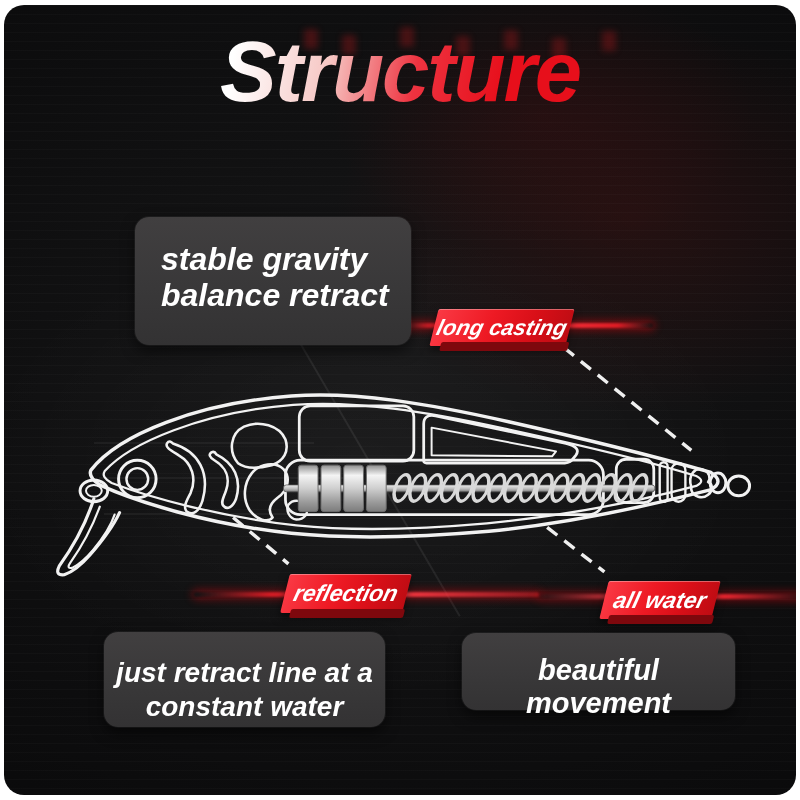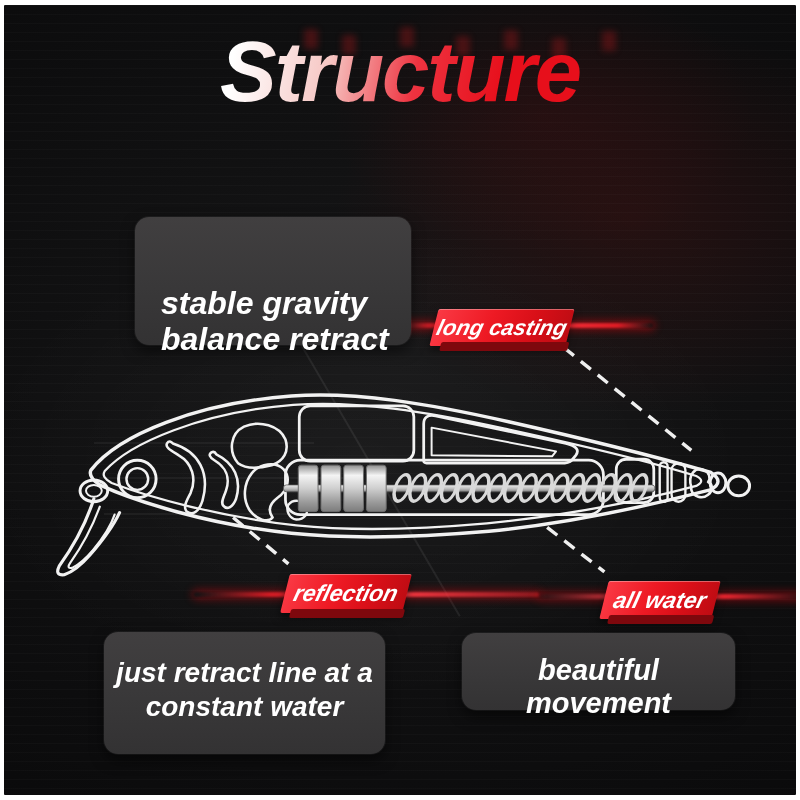--- a/index.html
+++ b/index.html
@@ -1,18 +1,18 @@
 <!DOCTYPE html>
 <html><head>
 <meta charset="utf-8">
 <style>
   html,body{margin:0;padding:0;}
   body{width:800px;height:800px;background:#ffffff;font-family:"Liberation Sans",sans-serif;overflow:hidden;}
   .stage{position:relative;width:800px;height:800px;background:#ffffff;}
-  .canvas{position:absolute;left:4px;top:5px;right:4px;bottom:5px;border-radius:1px;overflow:hidden;
+  .canvas{position:absolute;left:4px;top:5px;right:4px;bottom:5px;border-radius:20px;overflow:hidden;
     background:
       radial-gradient(ellipse 420px 280px at 79% 27%, rgba(70,16,16,0.38), rgba(0,0,0,0) 70%),
       radial-gradient(ellipse 300px 200px at 68% 14%, rgba(80,14,16,0.25), rgba(0,0,0,0) 70%),
       radial-gradient(ellipse 520px 320px at 45% 58%, rgba(255,255,255,0.035), rgba(0,0,0,0) 75%),
       radial-gradient(ellipse 900px 700px at 50% 45%, #161617 0%, #0d0d0e 60%, #070708 100%);
   }
   .scanlines{position:absolute;inset:0;background:repeating-linear-gradient(180deg, rgba(255,255,255,0.018) 0 1px, rgba(0,0,0,0) 1px 9px);pointer-events:none;}
   .streak{position:absolute;height:2px;background:rgba(255,255,255,0.05);}
   .diagline{position:absolute;left:275px;top:300px;width:360px;height:2px;background:rgba(255,255,255,0.07);transform-origin:0 0;transform:rotate(59.7deg);}
   .blotch{position:absolute;width:14px;height:20px;background:rgba(150,22,26,0.4);filter:blur(3px);border-radius:2px;}
@@ -23,22 +23,22 @@
     background:linear-gradient(100deg,#ffffff 0%,#ffffff 29%,#f6c7c4 41%,#ee3340 52%,#e70f1b 63%,#e70f1b 100%);
     -webkit-background-clip:text;background-clip:text;color:transparent;
   }
 
   
   .panel{position:absolute;background:linear-gradient(180deg,#413f40 0%,#393839 55%,#333233 100%);
     border-radius:14px;color:#fff;font-style:italic;font-weight:bold;
     box-shadow:0 0 0 1px rgba(255,255,255,0.05), 0 6px 14px rgba(0,0,0,0.55);}
   .panel::before{content:"";position:absolute;inset:-7px;background:#2b2a2b;border-radius:17px;z-index:-1;}
   .panel-stable{left:131px;top:212px;width:276px;height:128px;}
-  .panel-stable .txt{padding:24px 0 0 26px;font-size:32px;line-height:1.13;margin-top:44px;}
-  .panel-retract{left:100px;top:627px;width:281px;height:122px;text-align:center;}
+  .panel-stable .txt{padding:24px 0 0 26px;font-size:32px;line-height:1.13;}
+  .panel-retract{left:100px;top:627px;width:281px;height:95px;text-align:center;}
   .panel-retract .txt{padding-top:24px;font-size:28px;line-height:1.2;}
   .panel-beautiful{left:458px;top:628px;width:273px;height:77px;text-align:center;font-style:italic;}
   .panel-beautiful .txt{padding-top:21px;font-size:29px;}
 
   
   .glow{position:absolute;height:5px;border-radius:3px;filter:blur(1.2px);}
   .glow-a{left:393px;top:318px;width:256px;
     background:linear-gradient(90deg,rgba(255,20,30,0) 0%,rgba(255,30,40,0.85) 14%,#ff3a44 50%,rgba(255,30,40,0.85) 86%,rgba(255,20,30,0) 100%);
     box-shadow:0 0 9px 2px rgba(255,0,12,0.45);}
   .glow-b1{left:190px;top:587px;width:345px;

